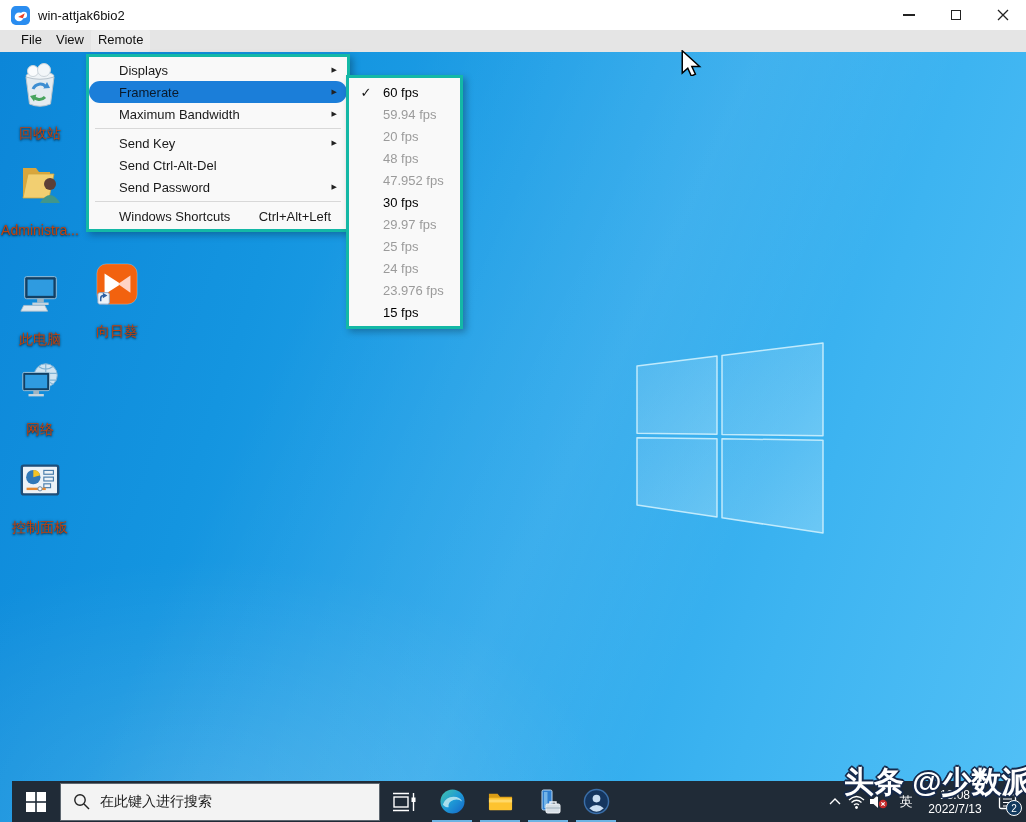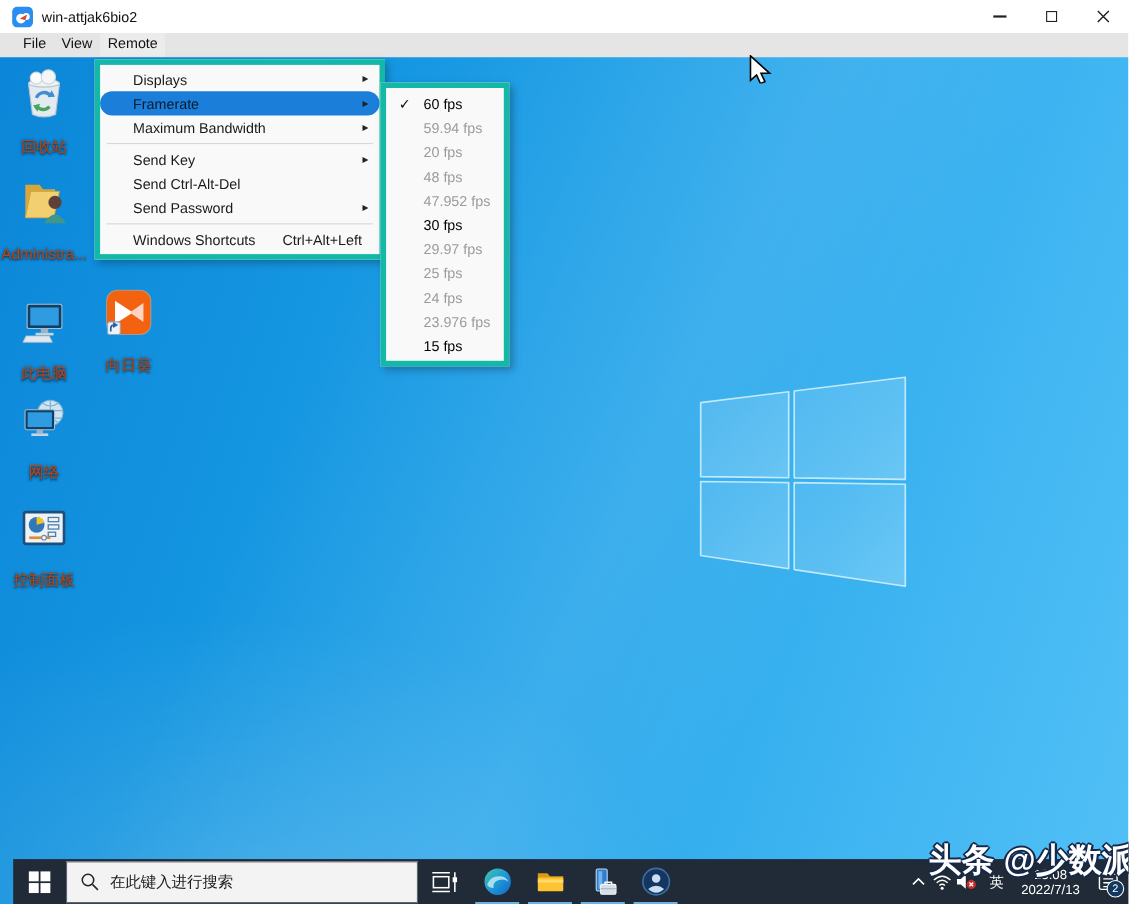--- a/index.html
+++ b/index.html
@@ -42,21 +42,21 @@
 .app.running::after{content:'';position:absolute;left:4px;right:4px;bottom:0;height:2.5px;background:#6cb3e3}
 .tray{margin-left:auto;display:flex;align-items:center;height:100%}
 .trayitem{display:flex;align-items:center;justify-content:center;height:100%}
 .lang{font-size:13px;color:#fff;width:28px}
 .clock{width:70px;color:#fff;font-size:12px;text-align:center;line-height:14px;flex-direction:column}
 .sep{width:1px;height:26px;background:rgba(255,255,255,.35);margin:0 2px 0 6px}
 .showdesk{width:5px;height:100%}
 .badge{position:absolute;right:2px;bottom:6px;width:16px;height:16px;border-radius:50%;background:#11395e;border:1.5px solid #fff;color:#fff;font-size:10px;display:flex;align-items:center;justify-content:center}
 
 
-.menu{position:absolute;background:#f9f9f9;border:5px solid #14b8a6;box-shadow:3px 3px 7px rgba(0,0,0,.28);z-index:40}
+.menu{position:absolute;background:#f9f9f9;border:3px solid #14b8a6;box-shadow:3px 3px 7px rgba(0,0,0,.28);z-index:40}
 .mainmenu{left:86px;top:54px;width:264px;padding:2px 0}
 .mrow{height:22px;display:flex;align-items:center;font-size:13px;color:#1a1a1a;padding:0 10px 0 30px;position:relative}
 .mrow .mlabel{flex:0 0 auto}
 .mrow .maccel{margin-left:auto;padding-right:6px}
 .mrow .marrow{margin-left:auto;font-size:7px;color:#222}
 .mrow.hl{background:#1b7ed9;border-radius:11px;color:#0a1a2b}
 .msep{height:1px;background:#d8d8d8;margin:3px 6px}
 .submenu{left:346px;top:75px;width:117px;padding:3px 0}
 .srow{height:22px;display:flex;align-items:center;font-size:13px}
 .srow .scheck{width:34px;text-align:center;font-size:13px;color:#111}

